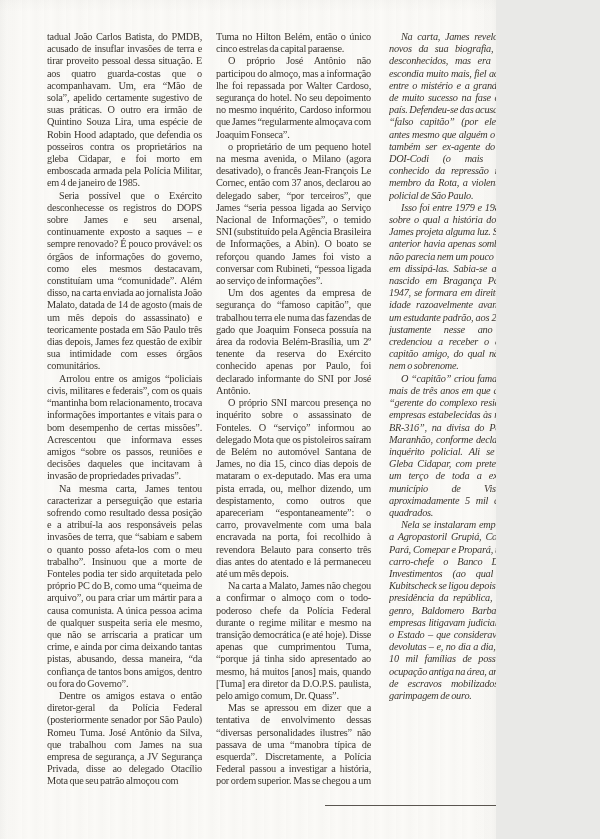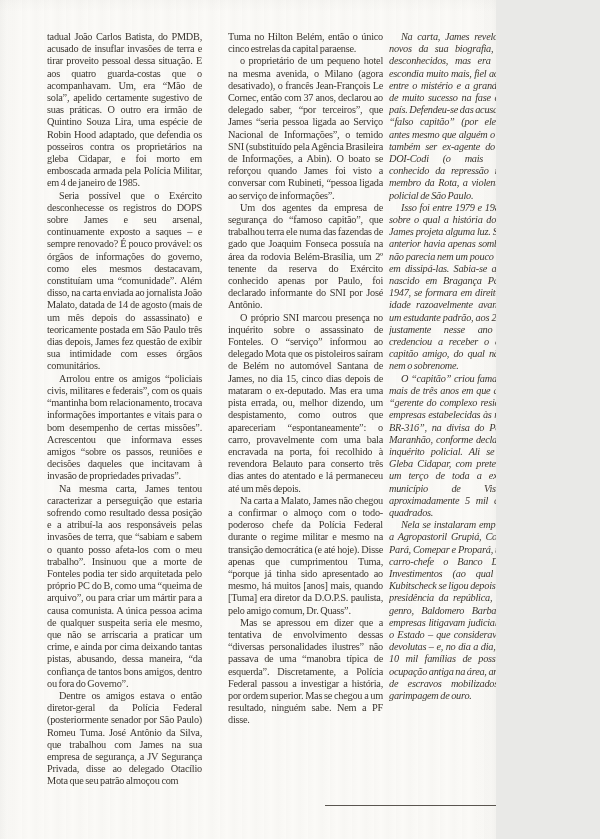--- a/index.html
+++ b/index.html
@@ -26,21 +26,21 @@
     height: 756px;
     overflow: hidden;
     text-align: justify;
     color: #3b362f;
     font-size: 10.3px;
     line-height: 12.2px;
     letter-spacing: -0.25px;
     word-spacing: -0.6px;
   }
   .col-1 { left: 47px;  width: 155px; }
-  .col-2 { left: 228px; width: 155px; font-family: Liberation Serif, serif; }
+  .col-2 { left: 216px; width: 155px; font-family: Liberation Serif, serif; }
   .col-3 { left: 389px; width: 151px; font-style: italic; }
   .col p { margin: 0; padding: 0; }
   .col p.indent { text-indent: 12px; }
   .footer-rule {
     position: absolute;
     left: 325px; top: 805px;
     width: 193px; height: 1px;
     background: #5a554f;
   }
   .footer-line {
@@ -77,20 +77,21 @@
 
   <div class="col col-1">
       <p>tadual João Carlos Batista, do PMDB, acusado de insuflar invasões de terra e tirar proveito pessoal dessa situação. E aos quatro guarda-costas que o acompanhavam. Um, era “Mão de sola”, apelido certamente sugestivo de suas práticas. O outro era irmão de Quintino Souza Lira, uma espécie de Robin Hood adaptado, que defendia os posseiros contra os proprietários na gleba Cidapar, e foi morto em emboscada armada pela Polícia Militar, em 4 de janeiro de 1985.</p>
       <p class="indent">Seria possível que o Exército desconhecesse os registros do DOPS sobre James e seu arsenal, continuamente exposto a saques – e sempre renovado? É pouco provável: os órgãos de informações do governo, como eles mesmos destacavam, constituíam uma “comunidade”. Além disso, na carta enviada ao jornalista João Malato, datada de 14 de agosto (mais de um mês depois do assassinato) e teoricamente postada em São Paulo três dias depois, James fez questão de exibir sua intimidade com esses órgãos comunitários.</p>
       <p class="indent">Arrolou entre os amigos “policiais civis, militares e federais”, com os quais “mantinha bom relacionamento, trocava informações importantes e vitais para o bom desempenho de certas missões”. Acrescentou que informava esses amigos “sobre os passos, reuniões e decisões daqueles que incitavam à invasão de propriedades privadas”.</p>
       <p class="indent">Na mesma carta, James tentou caracterizar a perseguição que estaria sofrendo como resultado dessa posição e a atribuí-la aos responsáveis pelas invasões de terra, que “sabiam e sabem o quanto posso afeta-los com o meu trabalho”. Insinuou que a morte de Fonteles podia ter sido arquitetada pelo próprio PC do B, como uma “queima de arquivo”, ou para criar um mártir para a causa comunista. A única pessoa acima de qualquer suspeita seria ele mesmo, que não se arriscaria a praticar um crime, e ainda por cima deixando tantas pistas, abusando, dessa maneira, “da confiança de tantos bons amigos, dentro ou fora do Governo”.</p>
       <p class="indent">Dentre os amigos estava o então diretor-geral da Polícia Federal (posteriormente senador por São Paulo) Romeu Tuma. José Antônio da Silva, que trabalhou com James na sua empresa de segurança, a JV Segurança Privada, disse ao delegado Otacílio Mota que seu patrão almoçou com</p>
     </div>
   <div class="col col-2">
       <p>Tuma no Hilton Belém, então o único cinco estrelas da capital paraense.</p>
+      <p class="indent">O próprio José Antônio não participou do almoço, mas a informação lhe foi repassada por Walter Cardoso, segurança do hotel. No seu depoimento no mesmo inquérito, Cardoso informou que James “regularmente almoçava com Joaquim Fonseca”.</p>
       <p class="indent">o proprietário de um pequeno hotel na mesma avenida, o Milano (agora desativado), o francês Jean-François Le Cornec, então com 37 anos, declarou ao delegado saber, “por terceiros”, que James “seria pessoa ligada ao Serviço Nacional de Informações”, o temido SNI (substituído pela Agência Brasileira de Informações, a Abin). O boato se reforçou quando James foi visto a conversar com Rubineti, “pessoa ligada ao serviço de informações”.</p>
       <p class="indent">Um dos agentes da empresa de segurança do “famoso capitão”, que trabalhou terra ele numa das fazendas de gado que Joaquim Fonseca possuía na área da rodovia Belém-Brasília, um 2º tenente da reserva do Exército conhecido apenas por Paulo, foi declarado informante do SNI por José Antônio.</p>
       <p class="indent">O próprio SNI marcou presença no inquérito sobre o assassinato de Fonteles. O “serviço” informou ao delegado Mota que os pistoleiros saíram de Belém no automóvel Santana de James, no dia 15, cinco dias depois de mataram o ex-deputado. Mas era uma pista errada, ou, melhor dizendo, um despistamento, como outros que apareceriam “espontaneamente”: o carro, provavelmente com uma bala encravada na porta, foi recolhido à revendora Belauto para conserto três dias antes do atentado e lá permaneceu até um mês depois.</p>
       <p class="indent">Na carta a Malato, James não chegou a confirmar o almoço com o todo-poderoso chefe da Polícia Federal durante o regime militar e mesmo na transição democrática (e até hoje). Disse apenas que cumprimentou Tuma, “porque já tinha sido apresentado ao mesmo, há muitos [anos] mais, quando [Tuma] era diretor da D.O.P.S. paulista, pelo amigo comum, Dr. Quass”.</p>
       <p class="indent">Mas se apressou em dizer que a tentativa de envolvimento dessas “diversas personalidades ilustres” não passava de uma “manobra típica de esquerda”. Discretamente, a Polícia Federal passou a investigar a história, por ordem superior. Mas se chegou a um resultado, ninguém sabe. Nem a PF disse.</p>
     </div>
   <div class="col col-3">
       <p class="indent">Na carta, James revelou detalhes novos da sua biografia, até então desconhecidos, mas era óbvio que escondia muito mais, fiel ao seu estilo, entre o mistério e a grandiloquência, de muito sucesso na fase anterior do país. Defendeu-se das acusações de ser “falso capitão” (por ele lembrada antes mesmo que alguém o fizesse), de também ser ex-agente do truculento DOI-Codi (o mais tristemente conhecido da repressão militar) ou membro da Rota, a violenta patrulha policial de São Paulo.</p>
       <p class="indent">Isso foi entre 1979 e 1981, período sobre o qual a história do “capitão” James projeta alguma luz. Sobre a fase anterior havia apenas sombras – e ele não parecia nem um pouco interessado em dissipá-las. Sabia-se apenas que, nascido em Bragança Paulista, em 1947, se formara em direito com uma idade razoavelmente avançada para um estudante padrão, aos 27 anos. Foi justamente nesse ano que se credenciou a receber o arsenal do capitão amigo, do qual não lembrou nem o sobrenome.</p>
       <p class="indent">O “capitão” criou fama nos pouco mais de três anos em que atuou como “gerente do complexo residencial das empresas estabelecidas às margens da BR-316”, na divisa do Pará com o Maranhão, conforme declarou em um inquérito policial. Ali se formou a Gleba Cidapar, com pretensão sobre um terço de toda a extensão do município de Viseu, de aproximadamente 5 mil quilômetros quadrados.</p>

